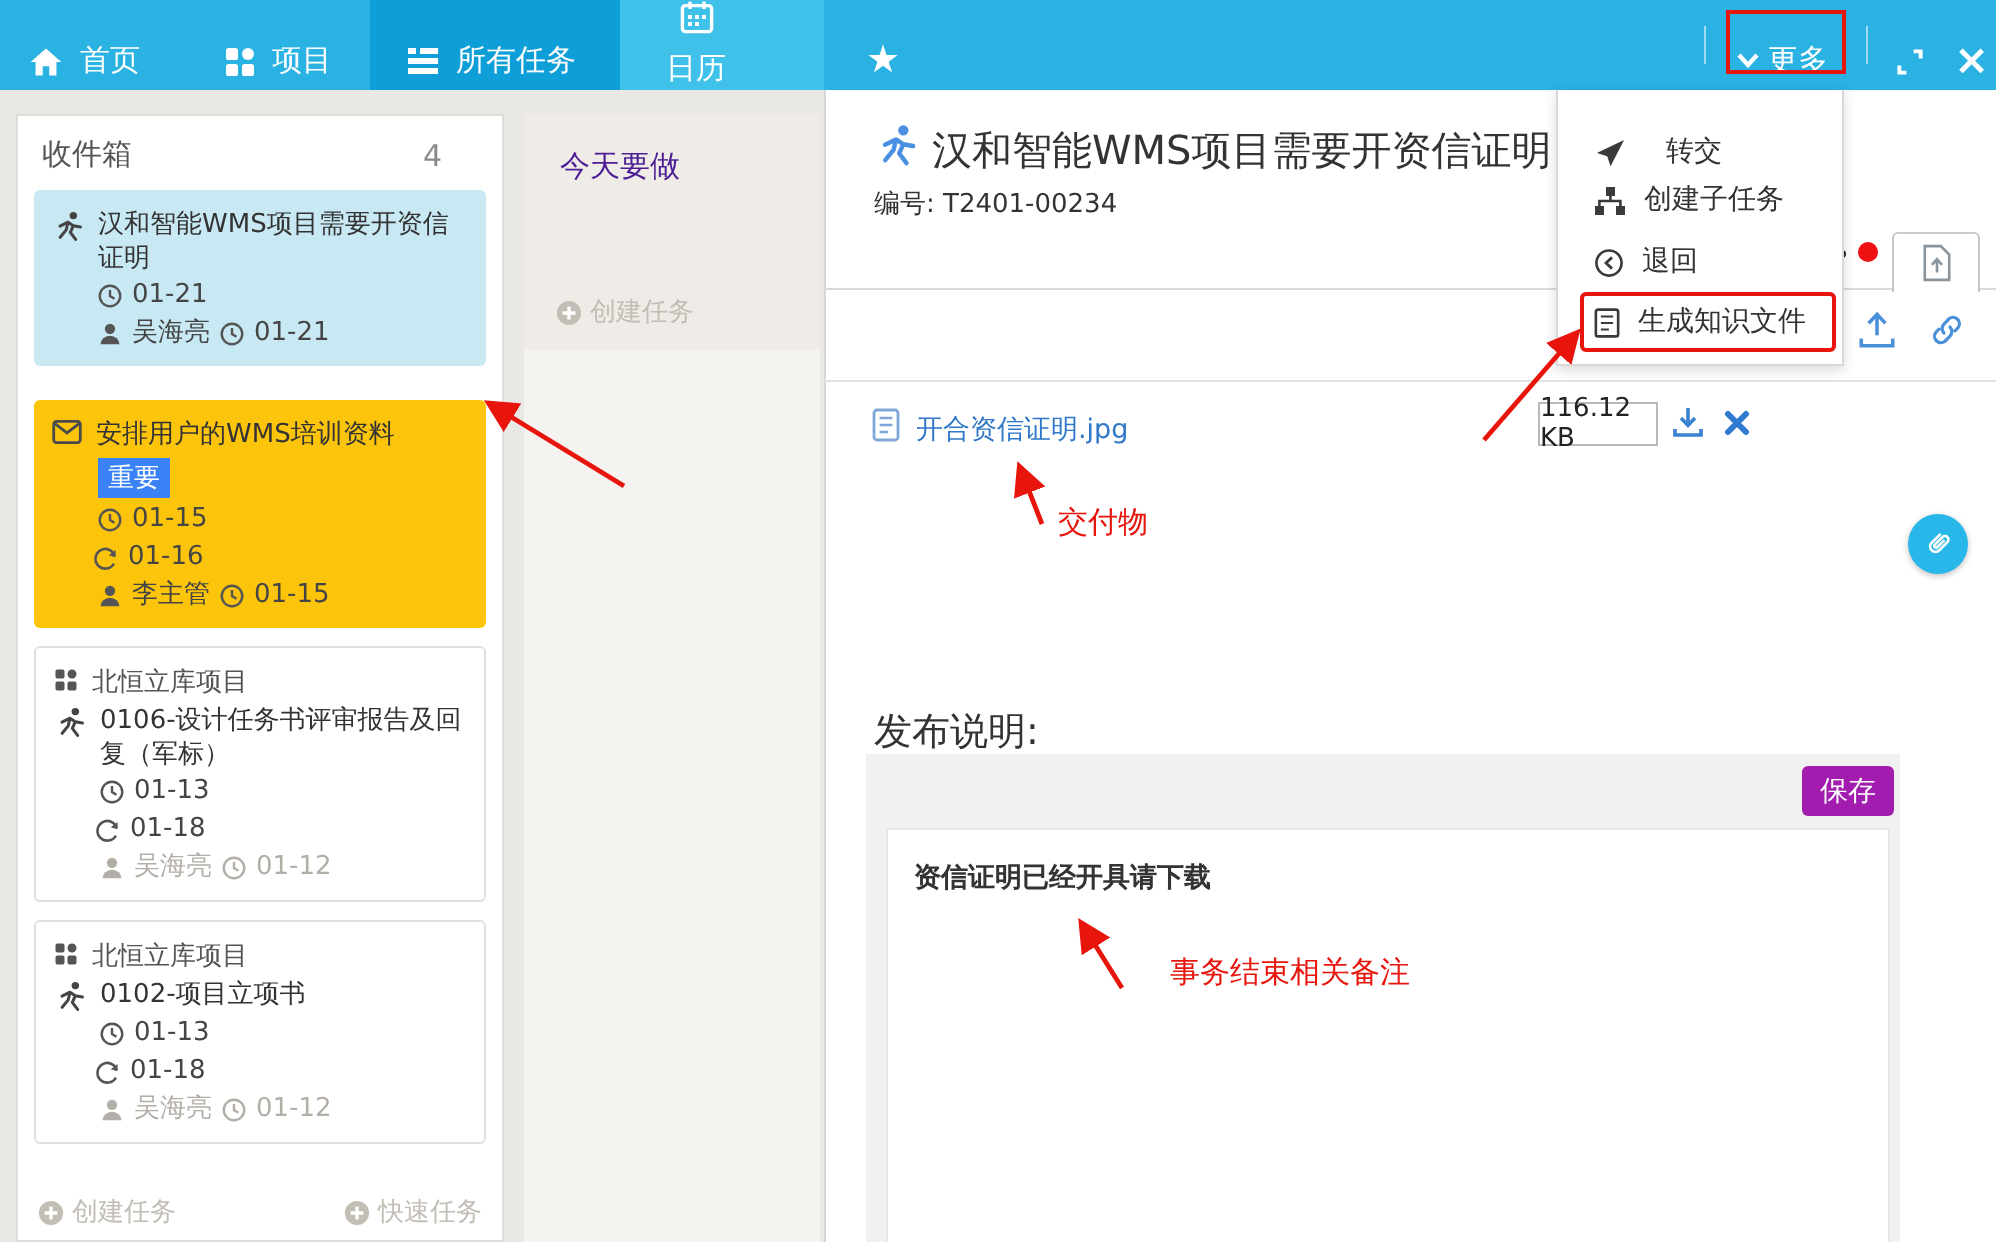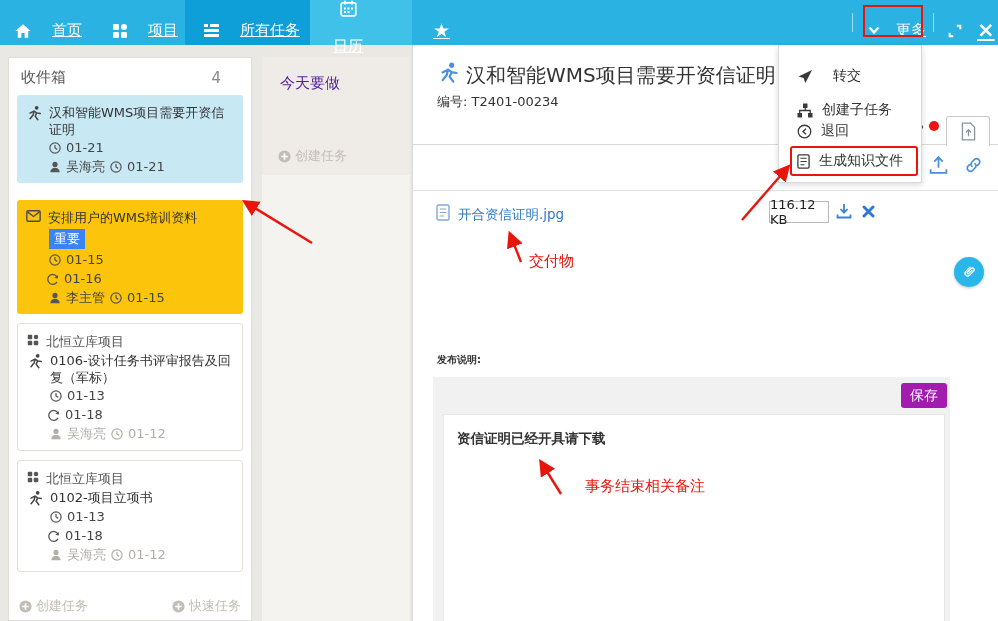--- a/index.html
+++ b/index.html
@@ -6,22 +6,22 @@
   html,body { width:998px; height:621px; }
   body { font-family:"DejaVu Sans","Liberation Sans",sans-serif; }
   .page { position:relative; width:998px; height:621px; background:#eae8e5; overflow:hidden; }
   .abs { position:absolute; }
 
   
   .nav { position:absolute; left:0; top:0; width:998px; height:45px; background:#29b2e2; z-index:10; }
   .nav-seg { position:absolute; top:0; height:45px; }
   .seg-all { left:185px; width:125px; background:#0f9fd8; }
   .seg-cal { left:310px; width:102px; background:#3fc1ea; }
-  .nav-item { position:absolute; top:0; height:61px; display:flex; align-items:center; gap:20px;
-              color:#fff; font-size:15px; cursor:pointer;text-decoration:underline; }
+  .nav-item { position:absolute; top:0; height:61px; display:flex; align-items:center; gap:8px;
+              color:#fff; font-size:15px; cursor:pointer; }
   .nav-glyph { color:#fff; line-height:1; }
   .nav-div { position:absolute; top:13px; width:1px; height:19px; background:rgba(255,255,255,.55); }
 
   
   .redbox { position:absolute; border:2px solid #e8150d; z-index:55; pointer-events:none; }
   .redlabel { position:absolute; color:#e8150d; font-size:15px; z-index:55; }
   .overlay-arrows { position:absolute; left:0; top:0; z-index:60; pointer-events:none; }
 
   
   .inbox { position:absolute; left:8px; top:57px; width:244px; height:564px; background:#fff;
@@ -62,21 +62,21 @@
   .mini-dash { position:absolute; left:915px; top:125px; width:8px; height:4px; background:#2b2b2b; border-radius:2px; }
   .red-dot { position:absolute; left:929px; top:121px; width:10px; height:10px; background:#ee1111; border-radius:50%; }
   .file-tab { position:absolute; left:946px; top:116px; width:44px; height:30px; background:#fff;
               border:1px solid #c9c9c9; border-bottom:none; border-radius:3px 3px 0 0; z-index:5;
               display:flex; align-items:center; justify-content:center; cursor:pointer; }
   .act-ic { position:absolute; cursor:pointer; }
   .divider2 { position:absolute; left:412px; top:190px; width:586px; border-bottom:1px solid #e2e2e2; }
   .file-row-name { position:absolute; left:458px; top:206px; font-size:13.5px; color:#3077c8; cursor:pointer; }
   .size-box { position:absolute; left:769px; top:201px; width:60px; height:22px; border:1px solid #b9b9b9;
               font-size:13px; color:#222; display:flex; align-items:center; justify-content:center; }
-  .notes-label { position:absolute; left:437px; top:353px; font-size:10px; color:#333;font-weight:bold; }
+  .notes-label { position:absolute; left:437px; top:353px; font-size:19px; color:#333; }
   .notes-panel { position:absolute; left:433px; top:377px; width:517px; height:244px; background:#f1f1f1; }
   .save-btn { position:absolute; left:901px; top:383px; width:46px; height:25px; background:#a21caf; color:#fff;
               font-size:14px; border:none; border-radius:3px; display:flex; align-items:center; justify-content:center;
               cursor:pointer; font-family:inherit; }
   .notes-area { position:absolute; left:443px; top:414px; width:502px; height:207px; background:#fff;
                 border:1px solid #e7e7e7; border-bottom:none; }
   .notes-text { position:absolute; left:457px; top:430px; font-size:13.5px; color:#333;font-weight:bold; }
   .fab { position:absolute; left:954px; top:257px; width:30px; height:30px; background:#29b7ea; border-radius:50%;
          display:flex; align-items:center; justify-content:center; box-shadow:0 1px 3px rgba(0,0,0,.25);
          cursor:pointer; z-index:30; }
@@ -415,21 +415,21 @@
       </svg>
   </div>
 
   <div class="dropdown">
     <div class="dd-item" style="top:20px;gap:20px;">
       <svg width="16" height="15" viewBox="0 0 17 16">
           <path d="M16 1 L1.5 8 L7 9.7 L8.8 15 L11 10.8 L16 1 Z" fill="#3a3a3a"></path>
         </svg>
       <span>转交</span>
     </div>
-    <div class="dd-item" style="top:54px;">
+    <div class="dd-item" style="top:44px;">
       <svg width="16" height="15" viewBox="0 0 16 15">
           <rect x="6" y="0.5" width="4.5" height="4.5" fill="#3a3a3a"></rect>
           <rect x="0.5" y="10" width="4.5" height="4.5" fill="#3a3a3a"></rect>
           <rect x="11" y="10" width="4.5" height="4.5" fill="#3a3a3a"></rect>
           <path d="M8.2 5 V7.5 M2.7 10 V7.5 H13.2 V10" fill="none" stroke="#3a3a3a" stroke-width="1.3"></path>
         </svg>
       <span>创建子任务</span>
     </div>
     <div class="dd-item" style="top:75px;">
       <svg width="15" height="15" viewBox="0 0 16 16">

